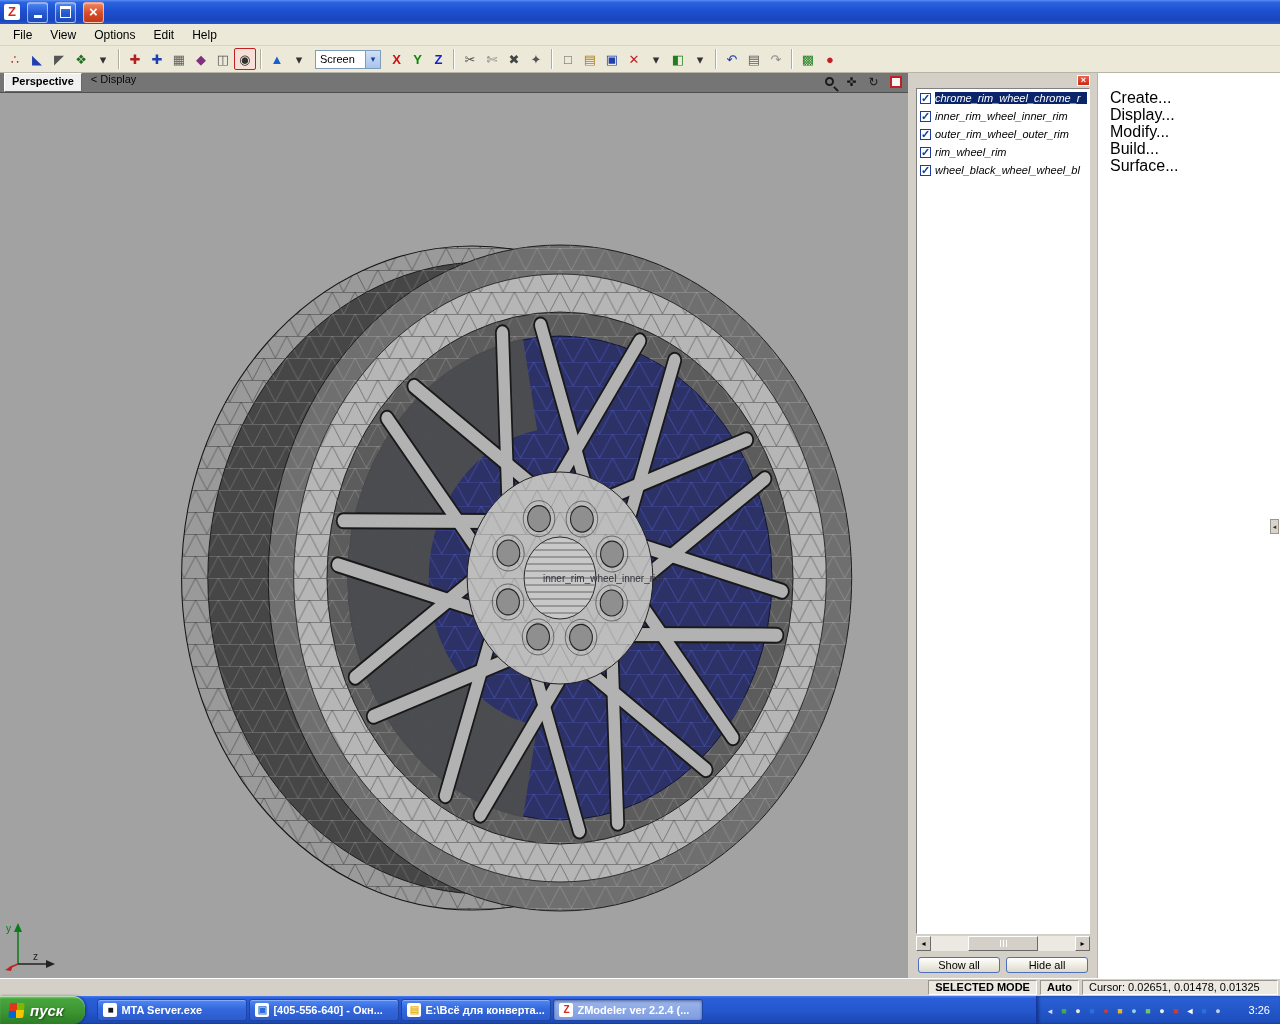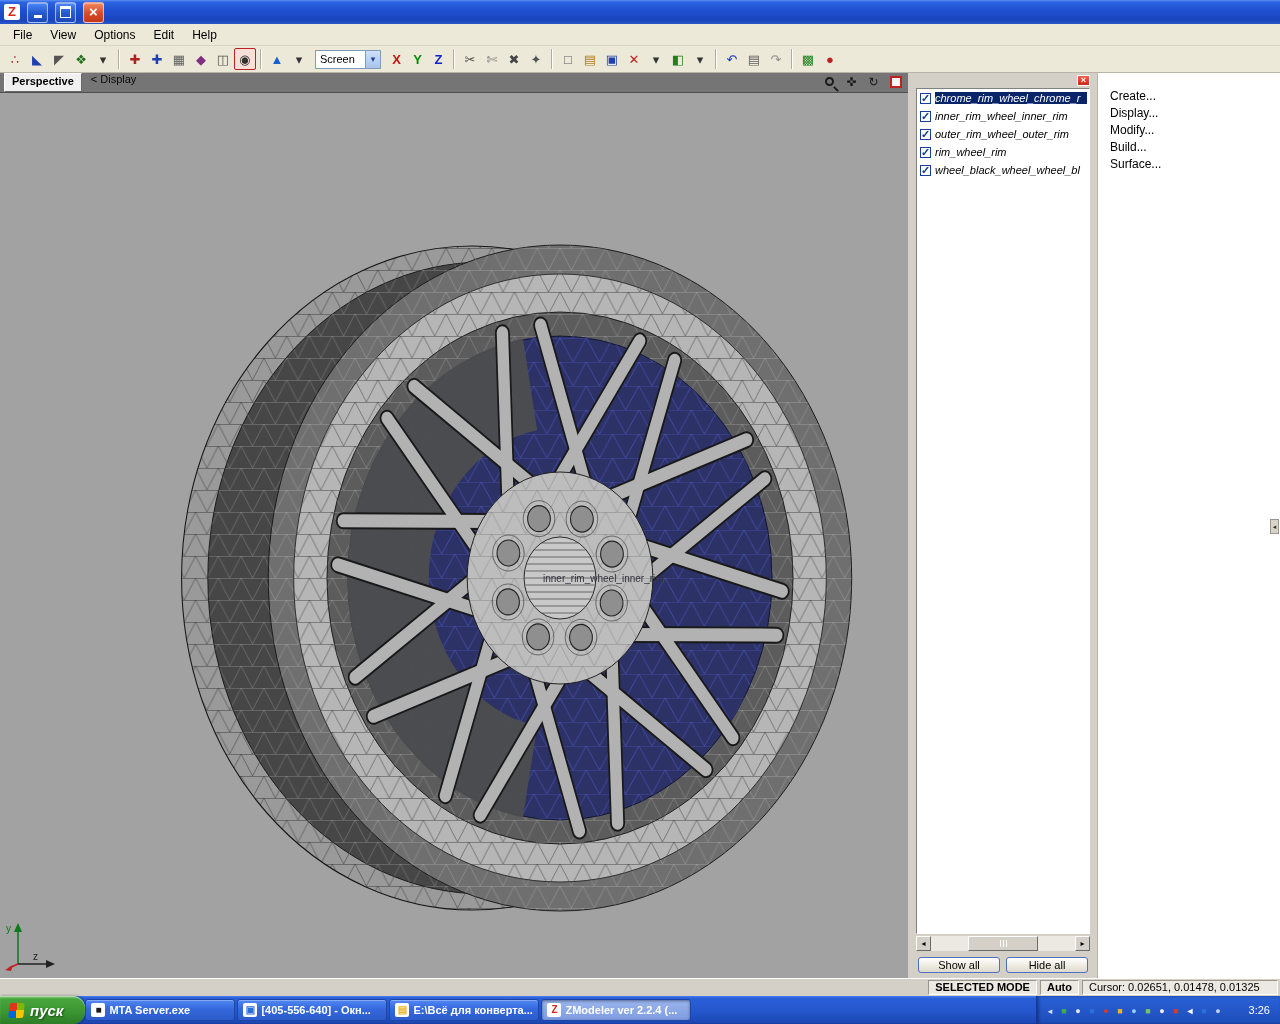--- a/index.html
+++ b/index.html
@@ -107,38 +107,38 @@
   .hs-thumb { position:absolute; left:50%; transform:translateX(-50%); top:0; width:70px; height:15px;
     background:#d4d0c8; border:1px solid; border-color:#fff #6a6a6a #6a6a6a #fff; display:flex;
     align-items:center; justify-content:center; gap:2px; }
   .hs-thumb i { display:block; width:1px; height:7px; background:#8a867c; border-right:1px solid #fff; }
   .sp-buttons { flex:none; display:flex; justify-content:center; gap:6px; padding:6px 0 3px;align-items:center; }
   .xp-btn { font-size:11px; padding:1px 0; width:82px; text-align:center;
     background:linear-gradient(#ffffff,#eceade 60%,#dcd8cc); border:1px solid #4e6fc0; border-radius:3px; }
 
   
   .cmd-panel { flex:1; background:#fff; border-left:1px solid #b8b4a8; position:relative; padding-top:15px; }
-  .cmd-item { font-size:12px; padding:1px 0 1px 12px; height:17px; }
+  .cmd-item { font-size:16px; padding:1px 0 1px 12px; height:17px; }
   .panel-collapse { position:absolute; right:1px; top:446px; width:9px; height:15px; background:#d8d4cc;
     border:1px solid #9a968c; font-size:7px; display:flex; align-items:center; justify-content:center; color:#333; }
   .panel-collapse::after { content:"◂"; }
 
   
   .statusbar { height:18px; flex:none; background:#d4d0c8; display:flex; align-items:center; font-size:11px;
     border-top:1px solid #fff; padding-right:2px; }
   .sb-spacer { flex:1; }
   .sb-cell { border:1px solid; border-color:#9a968c #fff #fff #9a968c; background:#ece9e2; padding:0 6px;
     height:15px; line-height:13px; margin-left:3px; white-space:nowrap; }
   .sb-bold { font-weight:bold; }
   .sb-cursor { min-width:196px; }
 
   
   .taskbar { height:28px; flex:none; display:flex; align-items:stretch;
     background:linear-gradient(180deg,#4a7cf0 0%,#2a5fd8 8%,#2456cc 55%,#1c48b4 95%,#16389c 100%); }
-  .start-btn { flex:none; display:flex; align-items:center; gap:6px; padding:0 22px 0 9px; margin-right:0;
+  .start-btn { flex:none; display:flex; align-items:center; gap:6px; padding:0 22px 0 9px; margin-right:12px;
     background:linear-gradient(180deg,#7ec873 0%,#48a53d 12%,#3a9430 60%,#2d7d26 100%);
     border-radius:0 12px 12px 0; box-shadow:1px 0 3px rgba(0,0,0,.4), inset 0 1px 1px rgba(255,255,255,.5);
     color:#fff; font-size:15px; font-weight:bold; font-style:italic; text-shadow:1px 1px 2px #1a4a14; }
   .start-flag { width:15px; height:15px; border-radius:2px; flex:none; transform:skewX(-6deg);
     background:conic-gradient(#7db700 0 25%, #f8c300 0 50%, #0067d6 0 75%, #e1341e 0); }
   .tasks { display:flex; align-items:center; gap:2px; }
   .task { width:150px; height:22px; display:flex; align-items:center; gap:4px; padding:0 5px; border-radius:3px;
     background:linear-gradient(180deg,#5288f4,#3468dc 45%,#2c5ccc); border:1px solid #1e44a4;
     box-shadow:inset 0 1px 0 rgba(255,255,255,.3); color:#fff; font-size:11px; }
   .task.active { background:linear-gradient(180deg,#9cb6ec,#7d9ce0); box-shadow:inset 0 1px 3px rgba(10,20,60,.5); }

